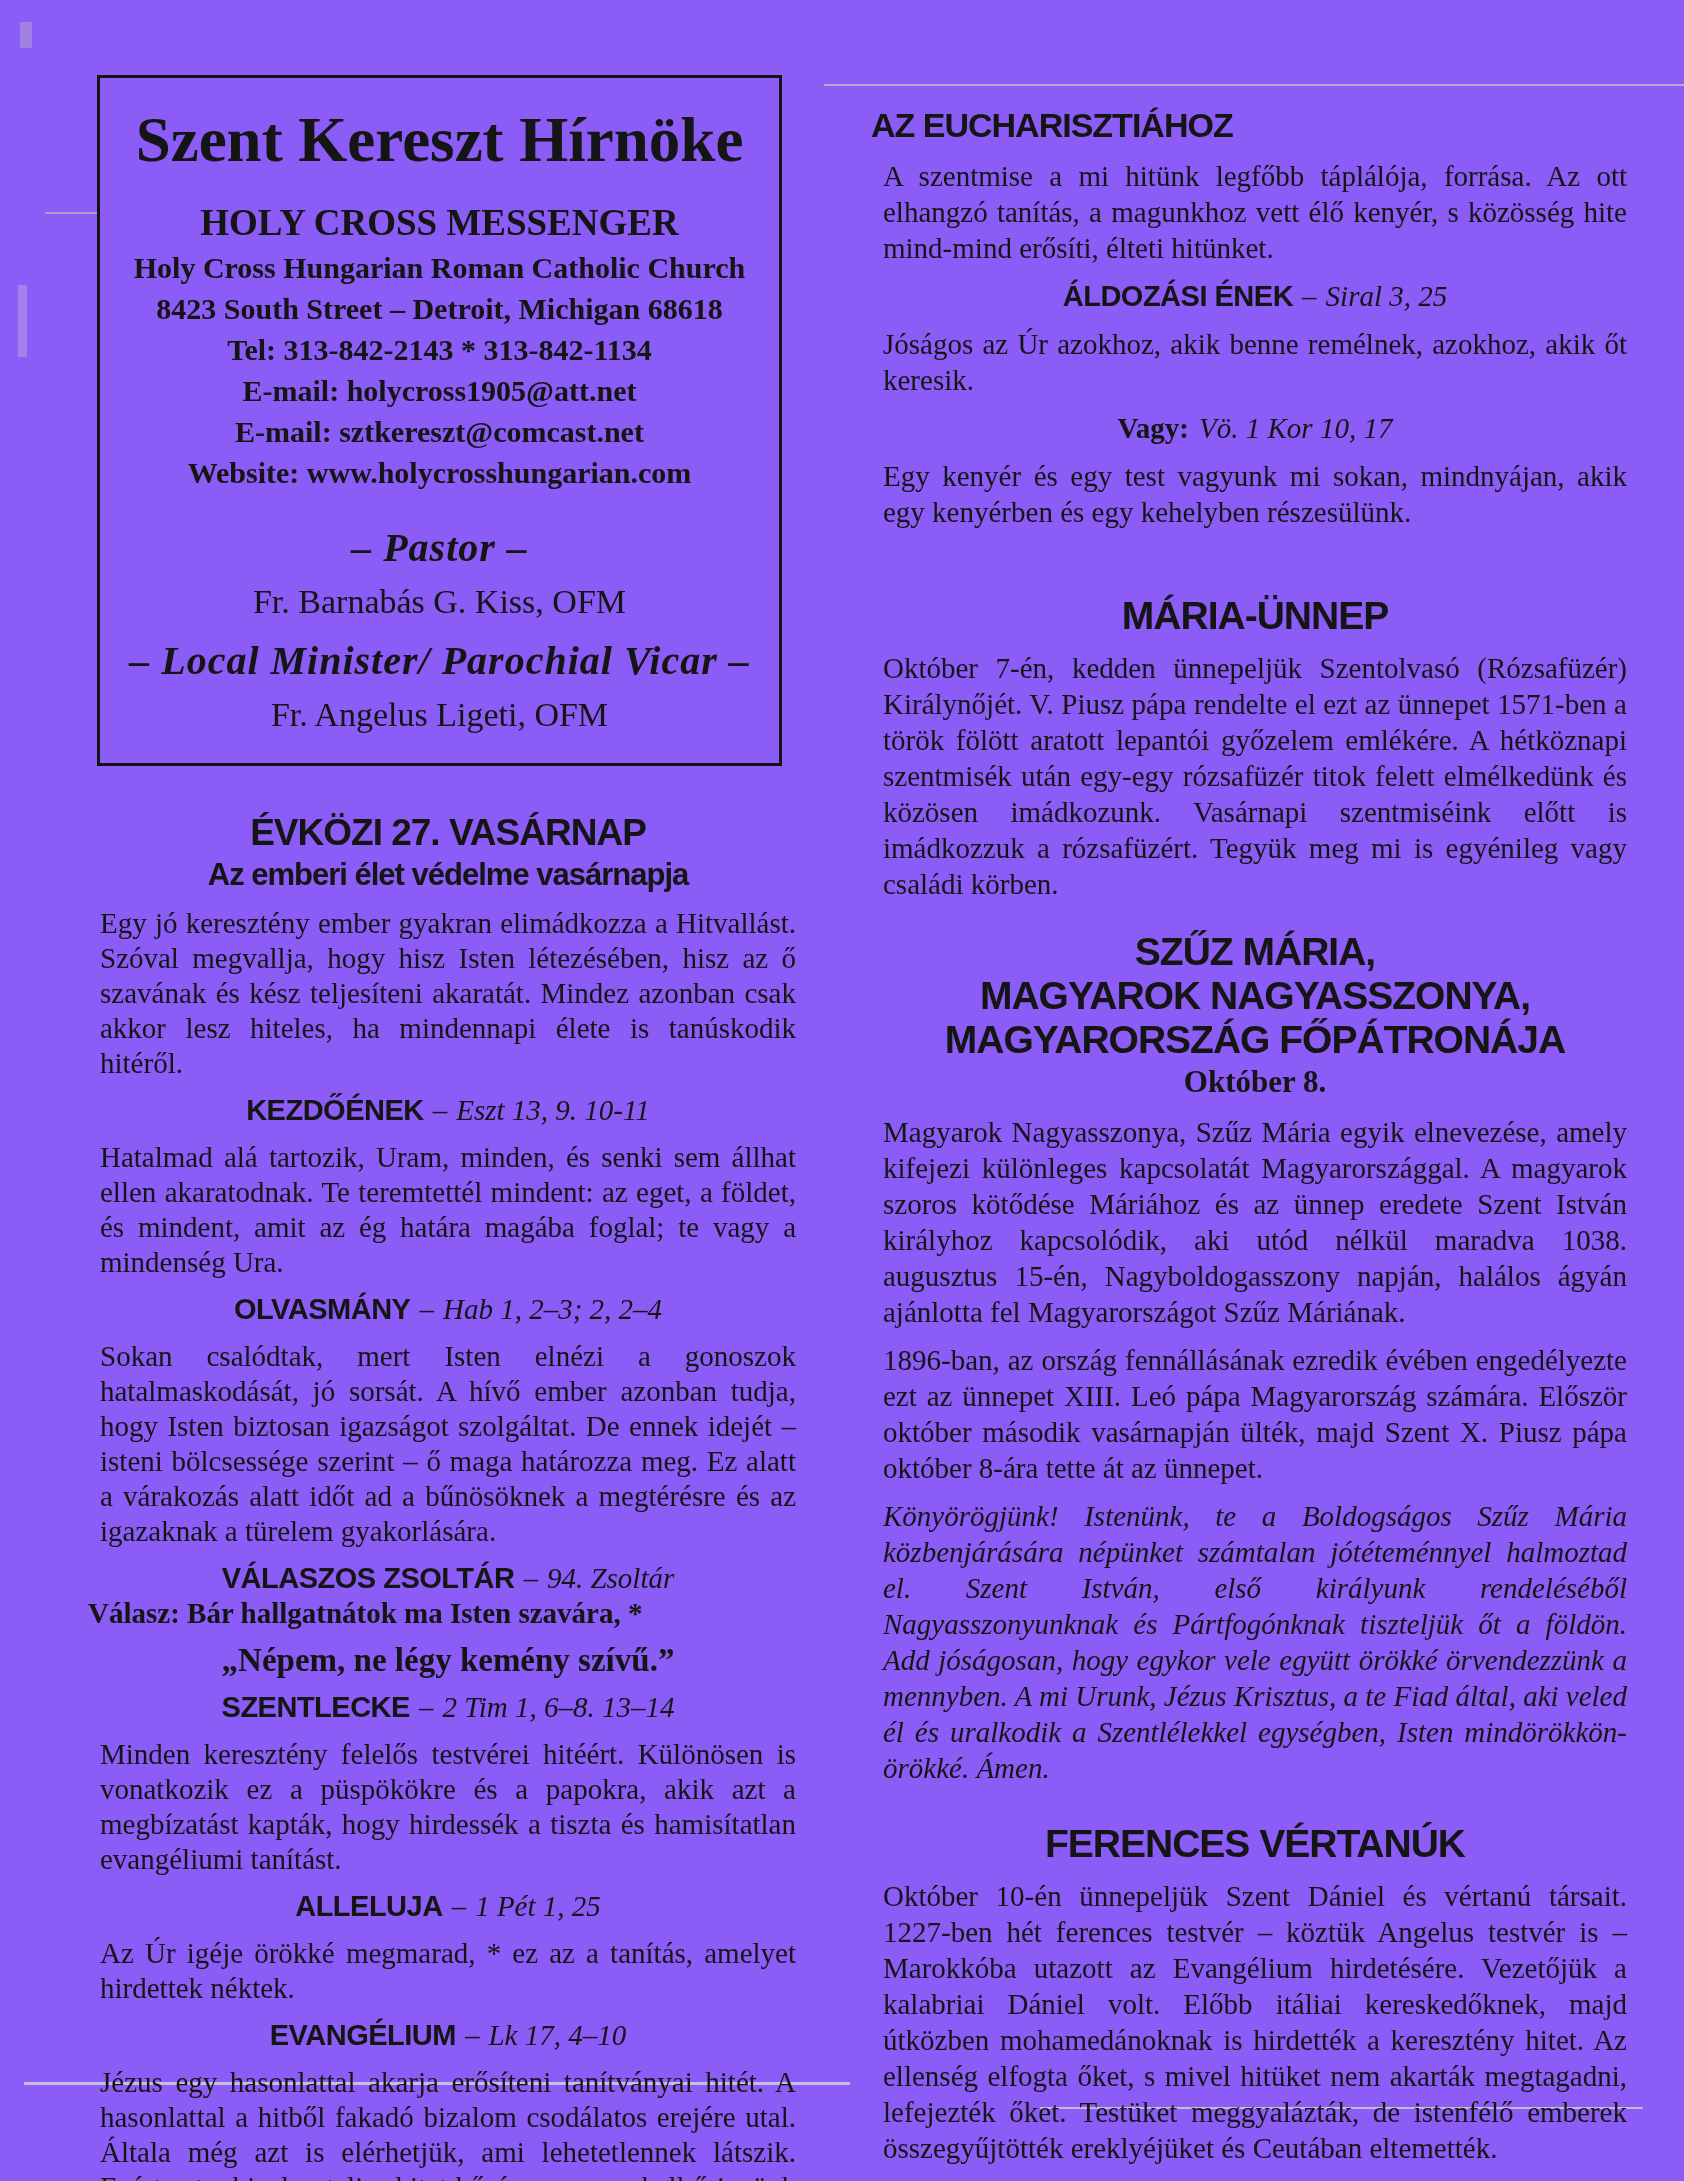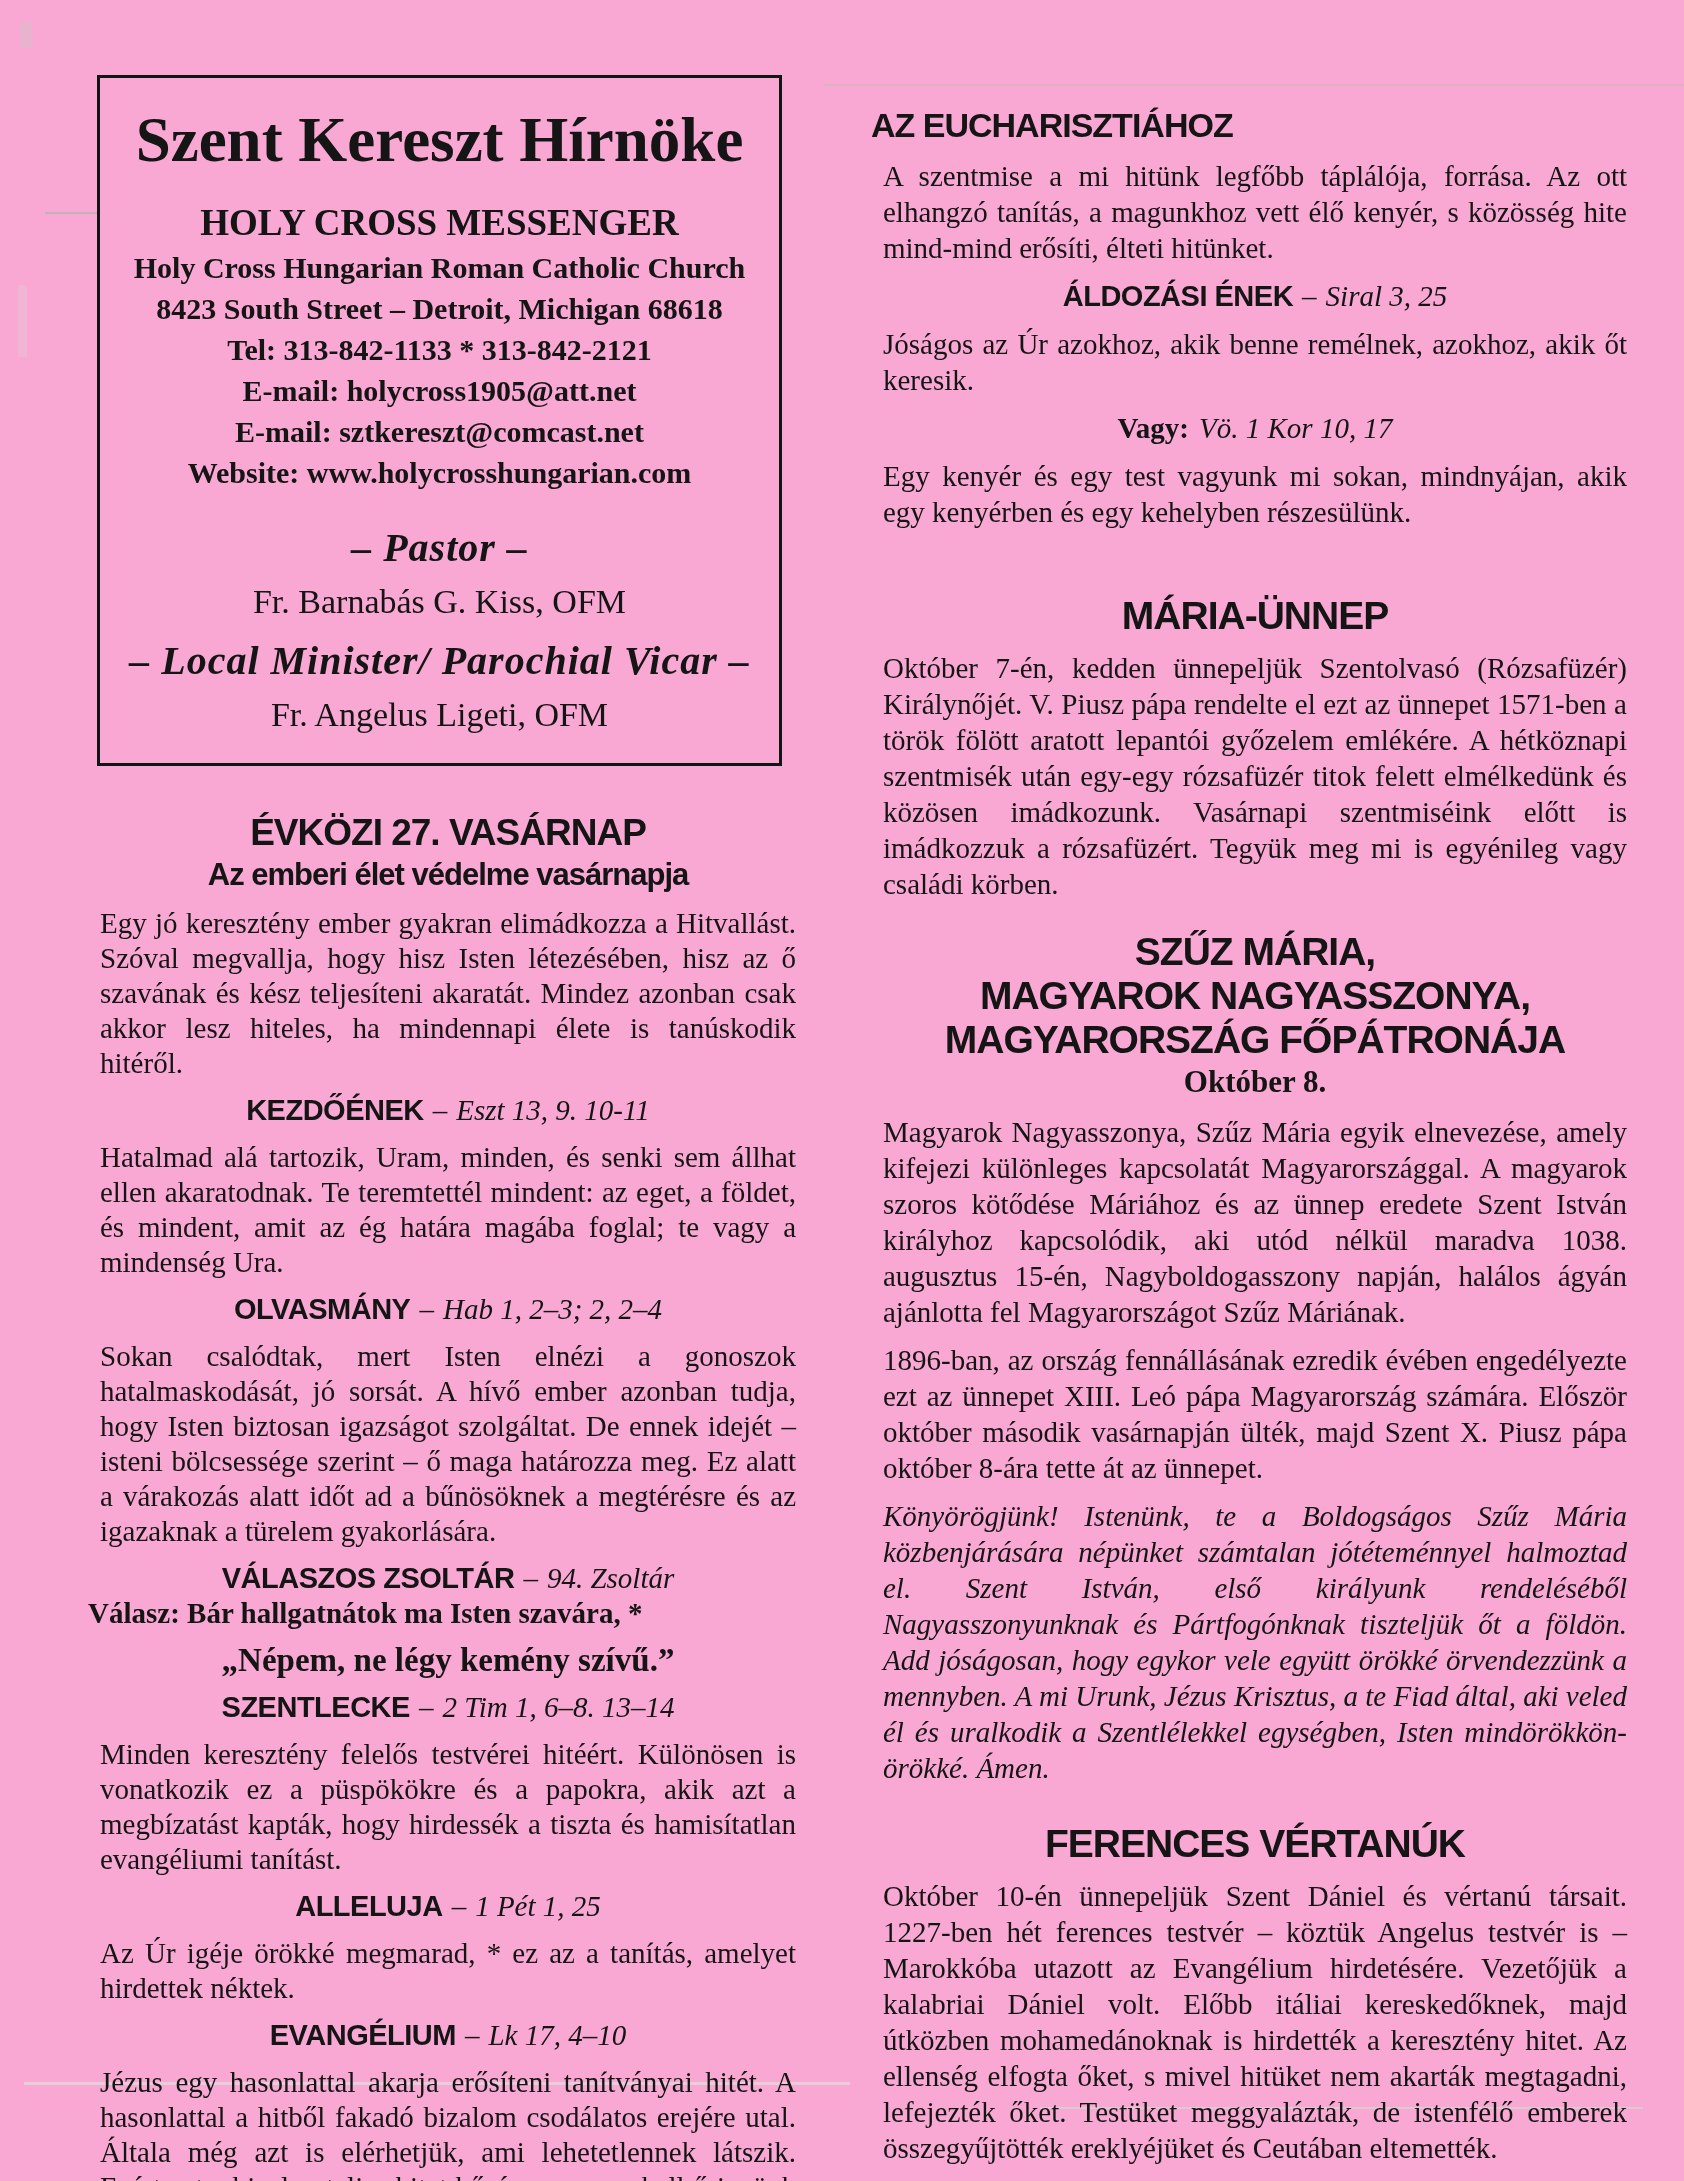--- a/index.html
+++ b/index.html
@@ -1,19 +1,19 @@
 <!DOCTYPE html>
 <html lang="hu"><head>
 <meta charset="utf-8">
 <style>
   html,body{margin:0;padding:0;background:#ffffff;}
   .page{
     position:relative;
     width:1685px;height:2181px;
-    background:#f9a8d4;
+    background:#8b5cf6;
     overflow:hidden;
     color:#151515;
     font-family:"Liberation Serif", serif;
   }
   
   .artifact{position:absolute;pointer-events:none;}
   .art-line-top-left{top:212px;left:45px;width:52px;height:2px;background:#b3b3b1;opacity:.8;}
   .art-line-right-top{top:84px;left:824px;width:861px;height:2px;background:#cdb7bc;opacity:.8;}
   .art-line-bottom-left{top:2082px;left:24px;width:826px;height:3px;background:#dededc;opacity:.75;}
   .art-line-bottom-right{top:2107px;left:1040px;width:603px;height:2px;background:#d3d3d1;opacity:.8;}
@@ -78,21 +78,21 @@
   <div class="artifact art-line-bottom-left"></div>
   <div class="artifact art-line-bottom-right"></div>
   <div class="artifact art-speck-1"></div>
   <div class="artifact art-speck-2"></div>
 
   <div class="masthead">
     <div class="mast-title">Szent Kereszt Hírnöke</div>
     <div class="mast-sub">HOLY CROSS MESSENGER</div>
     <div class="mast-line">Holy Cross Hungarian Roman Catholic Church</div>
     <div class="mast-line">8423 South Street – Detroit, Michigan 68618</div>
-    <div class="mast-line">Tel: 313-842-1133 * 313-842-2121</div>
+    <div class="mast-line">Tel: 313-842-2143 * 313-842-1134</div>
     <div class="mast-line">E-mail: holycross1905@att.net</div>
     <div class="mast-line">E-mail: sztkereszt@comcast.net</div>
     <div class="mast-line">Website: www.holycrosshungarian.com</div>
     <div class="mast-role">– Pastor –</div>
     <div class="mast-name">Fr. Barnabás G. Kiss, OFM</div>
     <div class="mast-role mast-role-2">– Local Minister/ Parochial Vicar –</div>
     <div class="mast-name">Fr. Angelus Ligeti, OFM</div>
   </div>
 
   <div class="col col-left">

